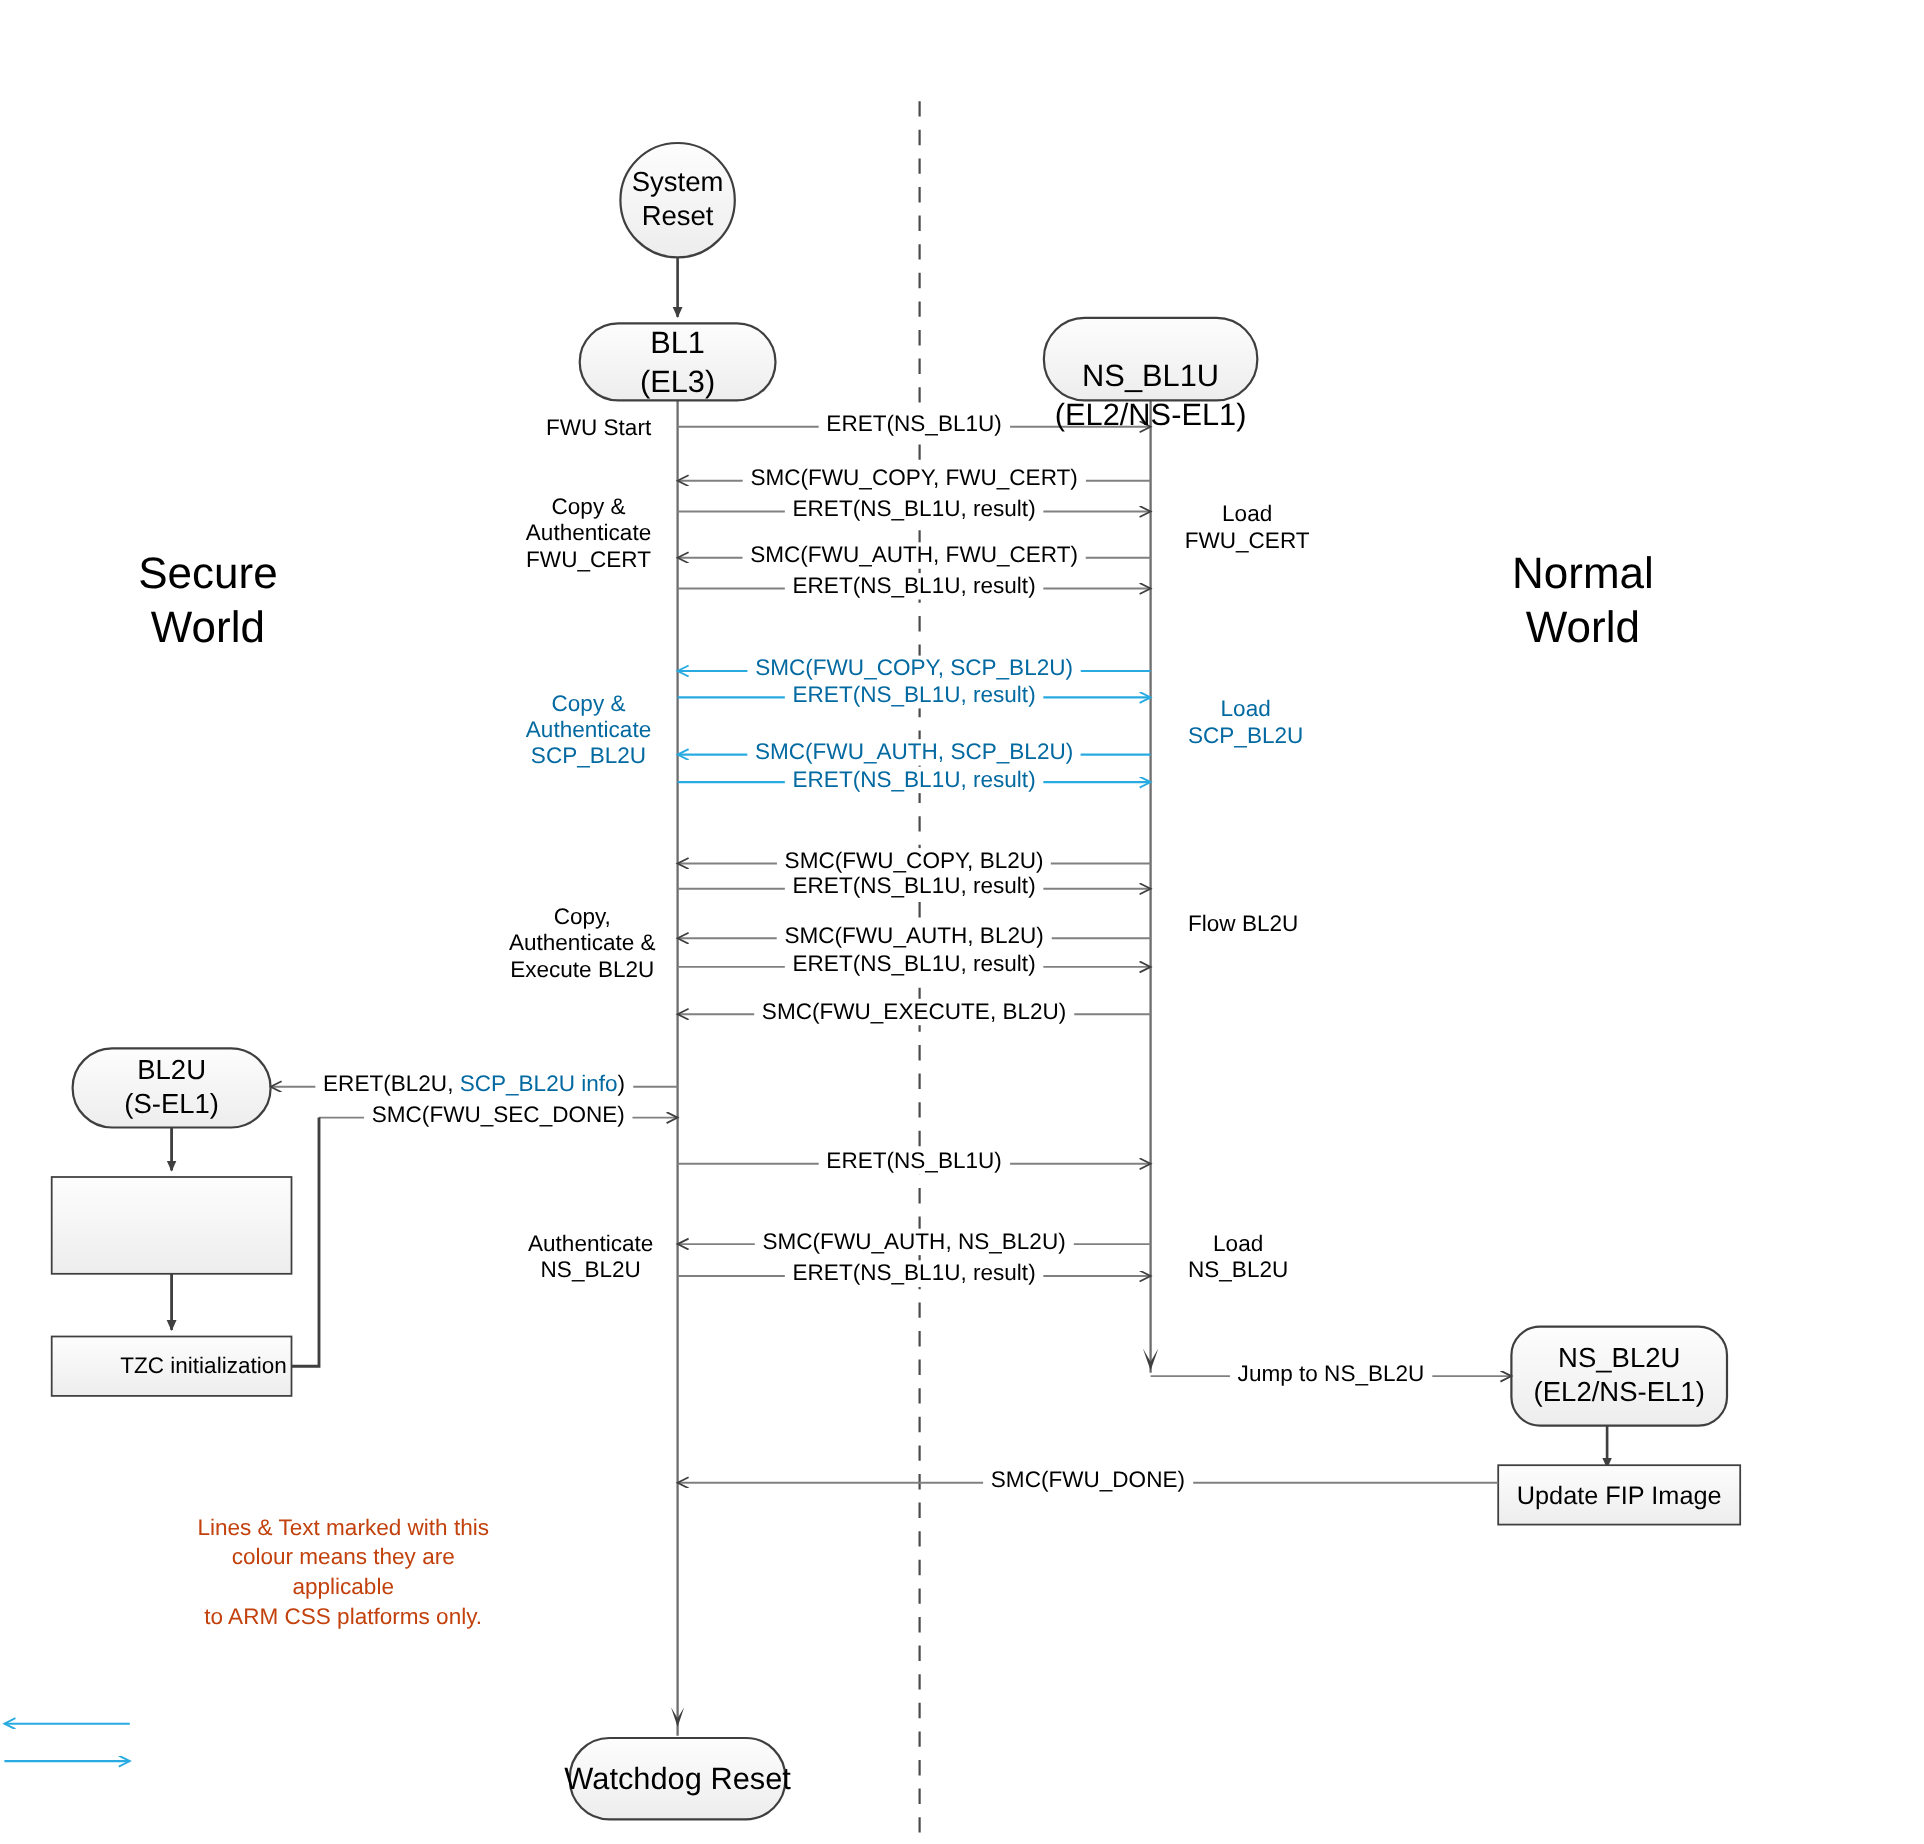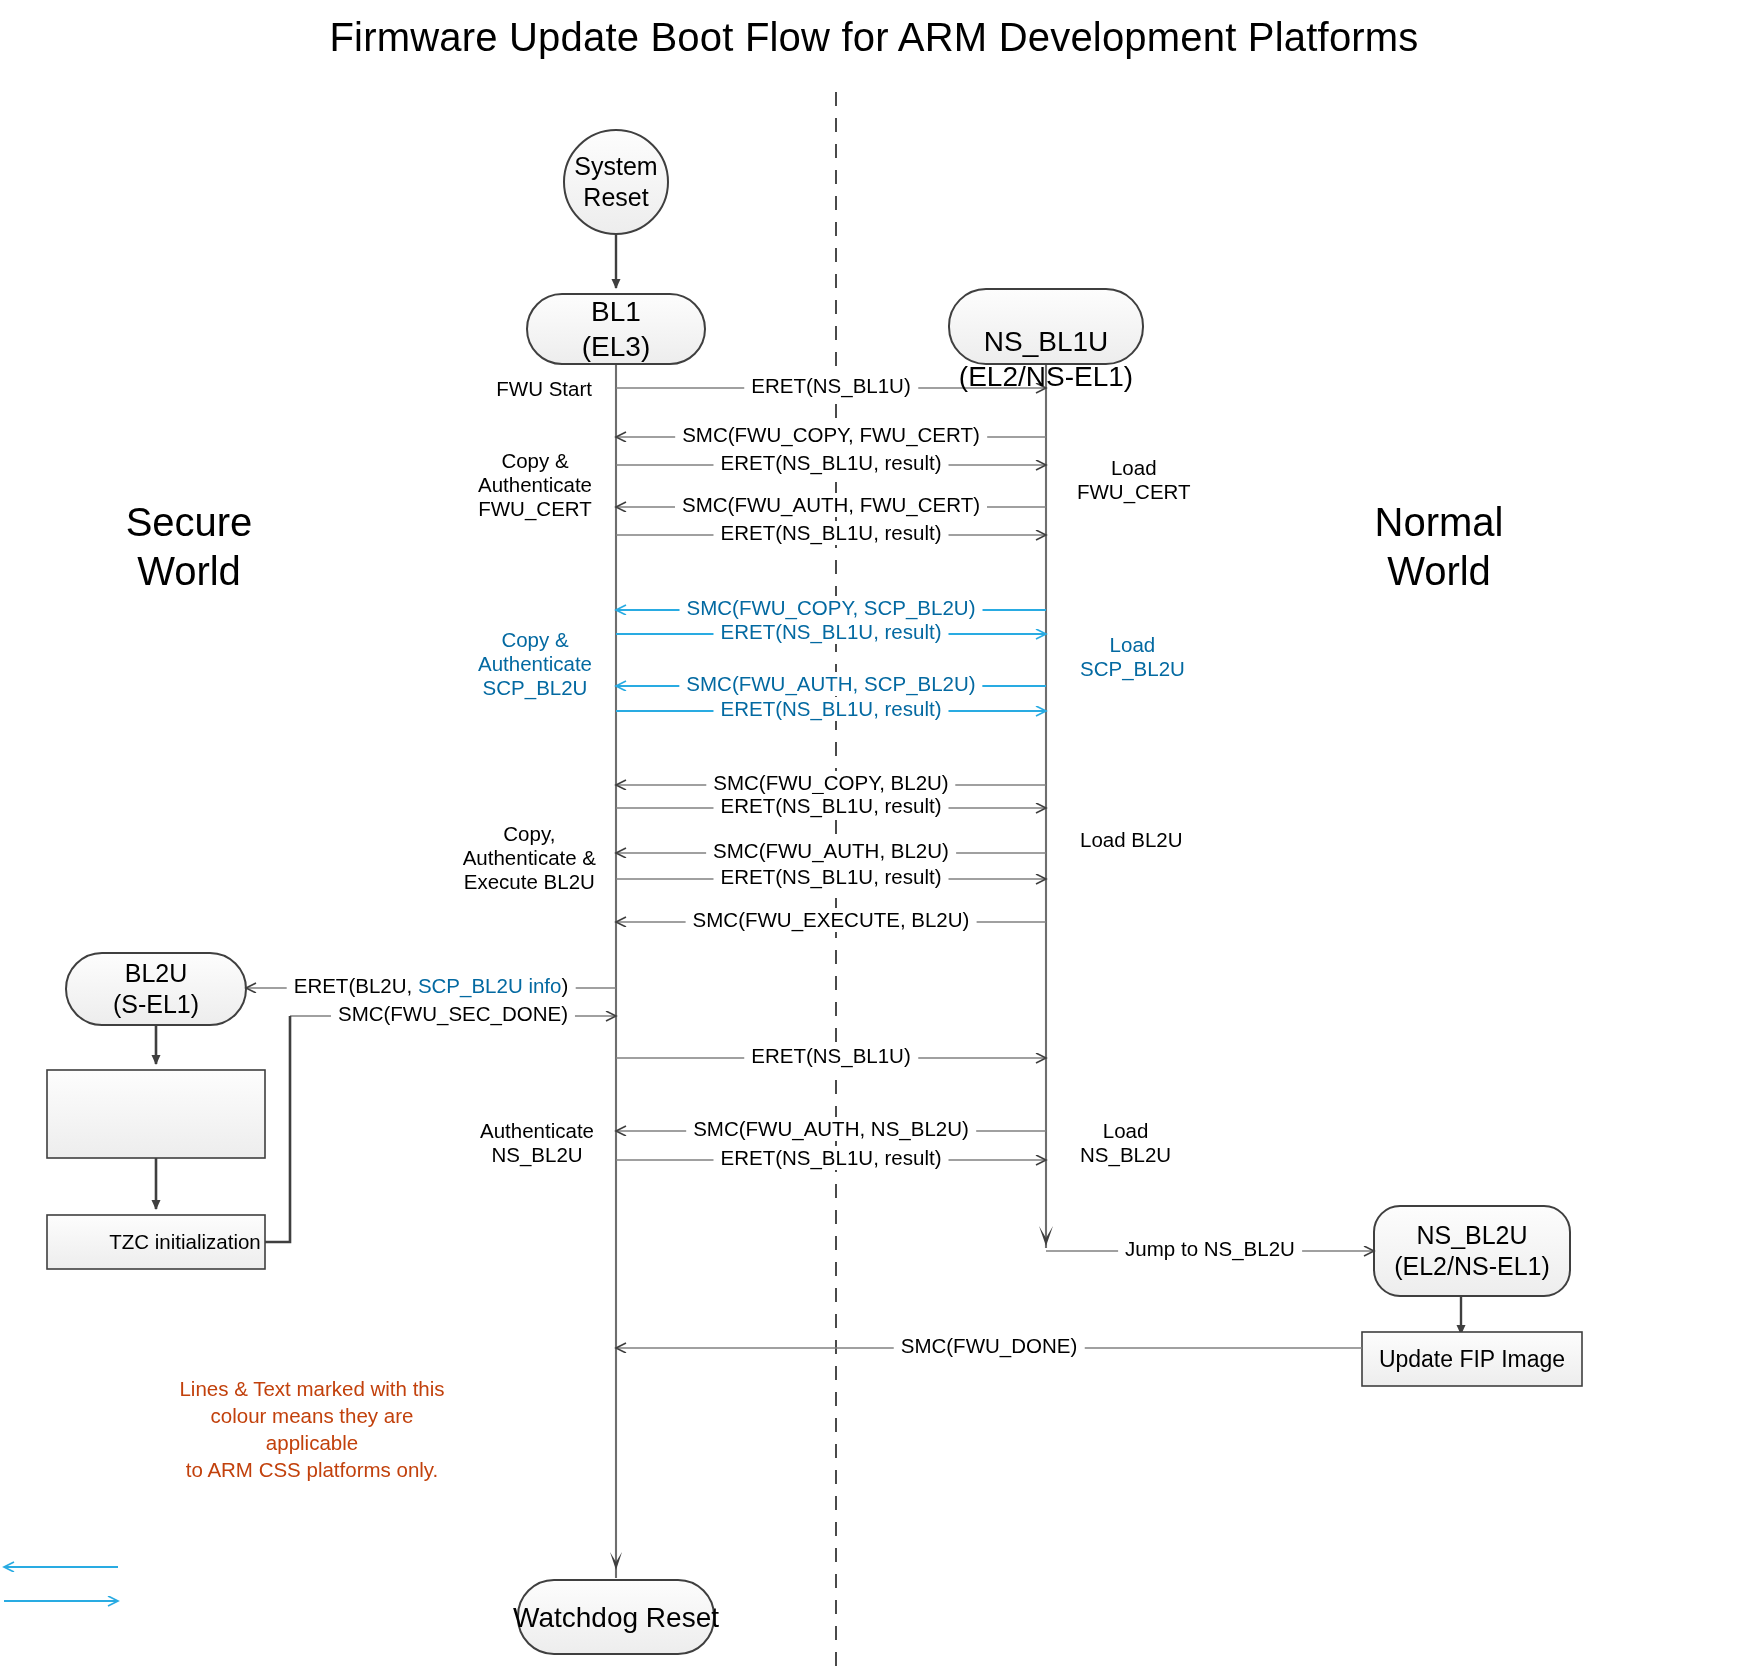--- a/index.html
+++ b/index.html
@@ -122,21 +122,20 @@
     <line x1="616" y1="1160" x2="1046" y2="1160" stroke="#808080" stroke-width="1.7" marker-end="url(#aDarkR)"></line>
 
     <line x1="1046" y1="1251" x2="1374" y2="1251" stroke="#808080" stroke-width="1.7" marker-end="url(#aDarkR)"></line>
 
     <line x1="1362" y1="1348" x2="616" y2="1348" stroke="#808080" stroke-width="1.7" marker-end="url(#aDarkL)"></line>
 
     <line x1="118" y1="1567" x2="4" y2="1567" stroke="#29ABE2" stroke-width="1.9" marker-end="url(#aCyan)"></line>
     <line x1="4" y1="1601" x2="118" y2="1601" stroke="#29ABE2" stroke-width="1.9" marker-end="url(#aCyan)"></line>
   </svg>
 
-  <div class="lbl ctr title" style="left:874px;top:14px;">Firmware Update Boot Flow for ARM Development Platforms</div>
 
   <div class="lbl ctr world" style="left:189px;top:498px;">
     <div>Secure</div>
     <div>World</div>
   </div>
   <div class="lbl ctr world" style="left:1410px;top:498px;margin-left:29px;">
     <div>Normal</div>
     <div>World</div>
   </div>
 
@@ -223,21 +222,21 @@
 
   <div class="lbl side" style="left:1077px;top:456px;text-align:center;">
     <div>Load</div>
     <div>FWU_CERT</div>
   </div>
   <div class="lbl side cyan" style="left:1080px;top:633px;text-align:center;">
     <div>Load</div>
     <div>SCP_BL2U</div>
   </div>
   <div class="lbl side" style="left:1080px;top:828px;text-align:center;">
-    <div>Load BL2U</div>
+    <div>Flow BL2U</div>
   </div>
   <div class="lbl side" style="left:1080px;top:1119px;text-align:center;">
     <div>Load</div>
     <div>NS_BL2U</div>
   </div>
 
   <div class="legend-text" style="left:312px;top:1375px;width:300px;">
     <div>Lines &amp; Text marked with this</div>
     <div>colour means they are applicable</div>
     <div>to ARM CSS platforms only.</div>

